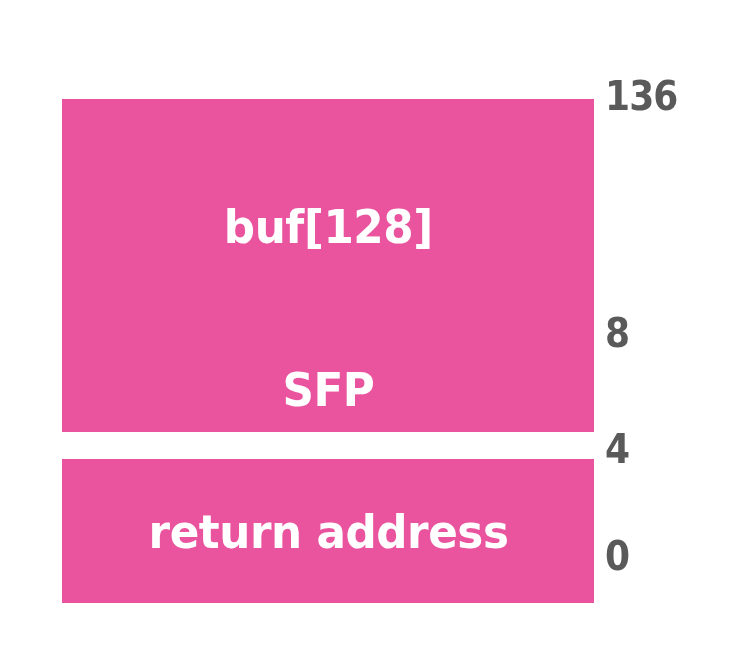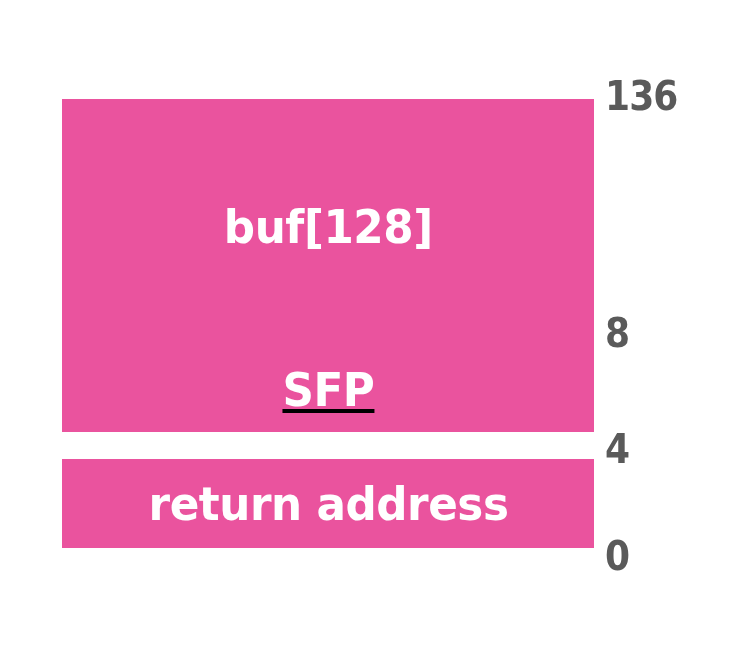--- a/index.html
+++ b/index.html
@@ -32,22 +32,22 @@
     left: 0;
     width: 532px;
     background: #ea539e;
     display: flex;
     align-items: center;
     justify-content: center;
     box-sizing: border-box;
   }
 
   .cell-buf      { top: 12px;   height: 254px; }
-  .cell-sfp      { top: 259px; height: 86px; text-decoration: underline; }
-  .cell-ret      { top: 372px; height: 89px; }
+  .cell-sfp      { top: 259px; height: 86px; }
+  .cell-ret      { top: 372px; height: 144px; }
 
   .cell-label {
     color: #ffffff;
     font-family: "DejaVu Sans", sans-serif;
     font-weight: bold;
     letter-spacing: -0.5px;
     white-space: nowrap;
     transform: scaleX(0.93);
     transform-origin: center center;
     line-height: 1;

